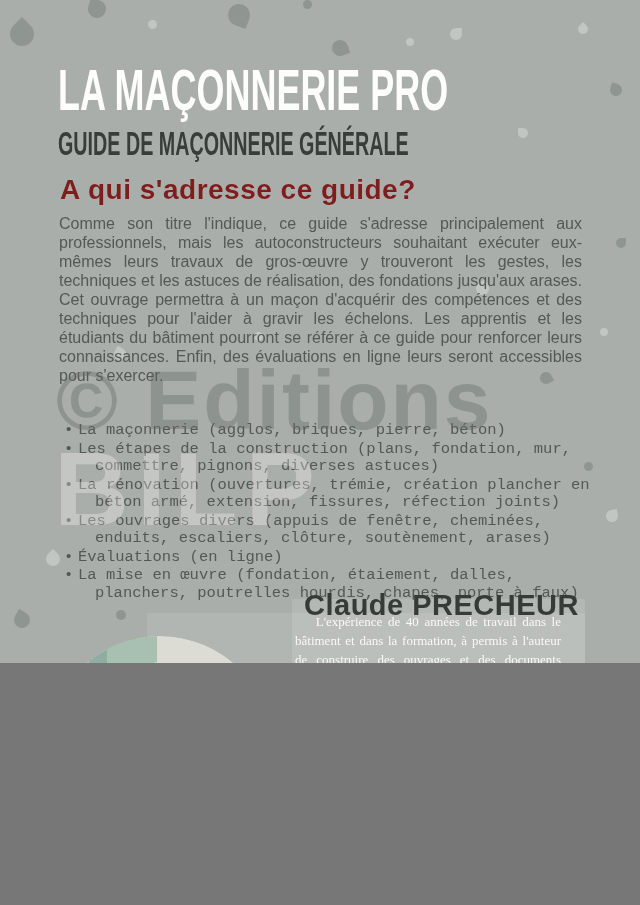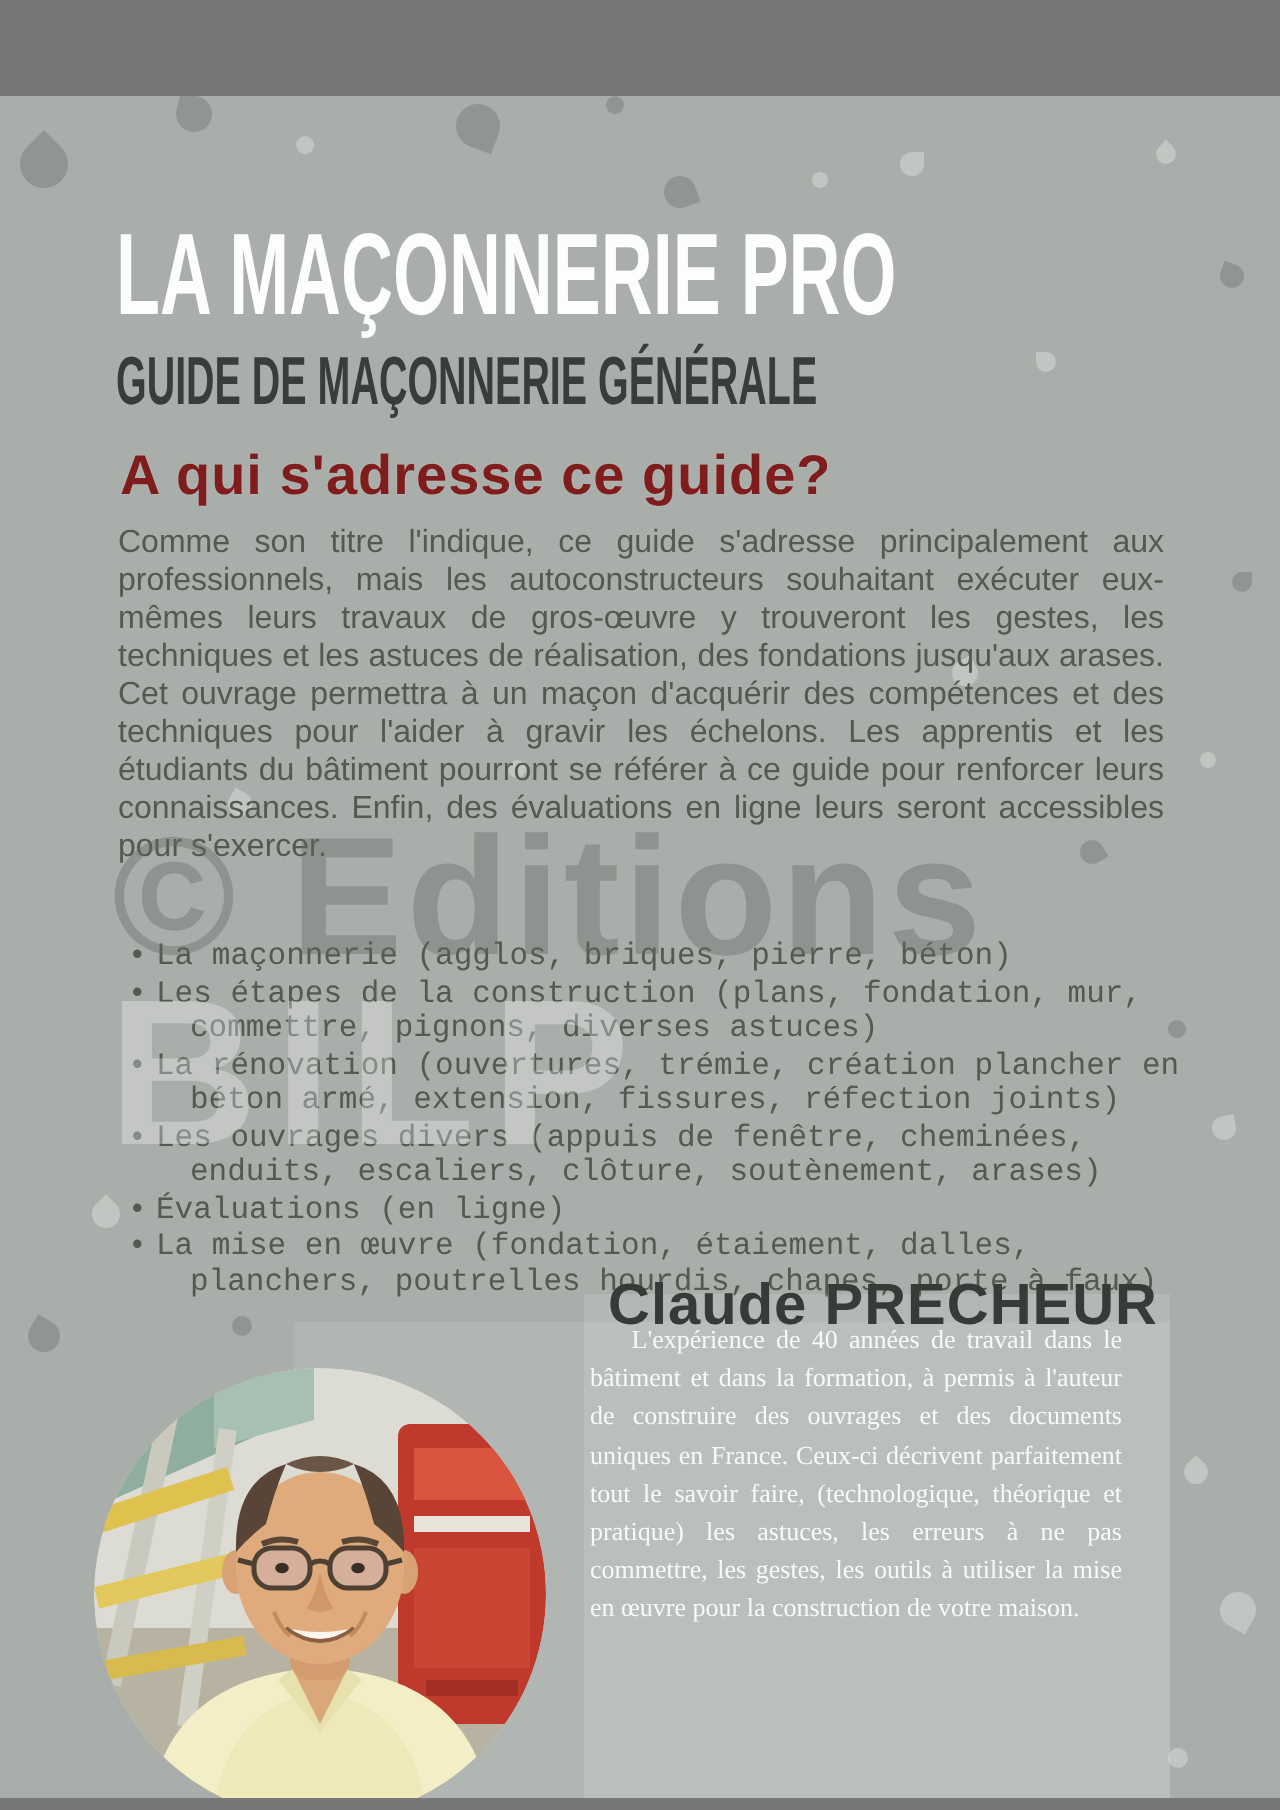--- a/index.html
+++ b/index.html
@@ -1,20 +1,19 @@
 <!DOCTYPE html>
 <html><head>
 <meta charset="utf-8">
 <style>
   html,body{margin:0;padding:0;background:#777;}
   .page{
-    position:relative;width:640px;height:851px;overflow:hidden;
+    position:relative;width:640px;height:663px;overflow:hidden;
     background:#a9aeaa;
     font-family:"Liberation Sans",sans-serif;
-    margin-top:48px;
   }
   
   .cf{position:absolute;border-radius:0 50% 50% 50%;}
   .cf.d{background:rgba(122,129,124,0.55);}
   .cf.l{background:rgba(214,218,214,0.55);}
   .cf.dot{border-radius:50%;}
   
   .wm{position:absolute;left:0;top:0;width:100%;height:100%;pointer-events:none;z-index:3;padding-left:27px;}
   .wm-line1{
     position:absolute;left:56px;top:352px;

